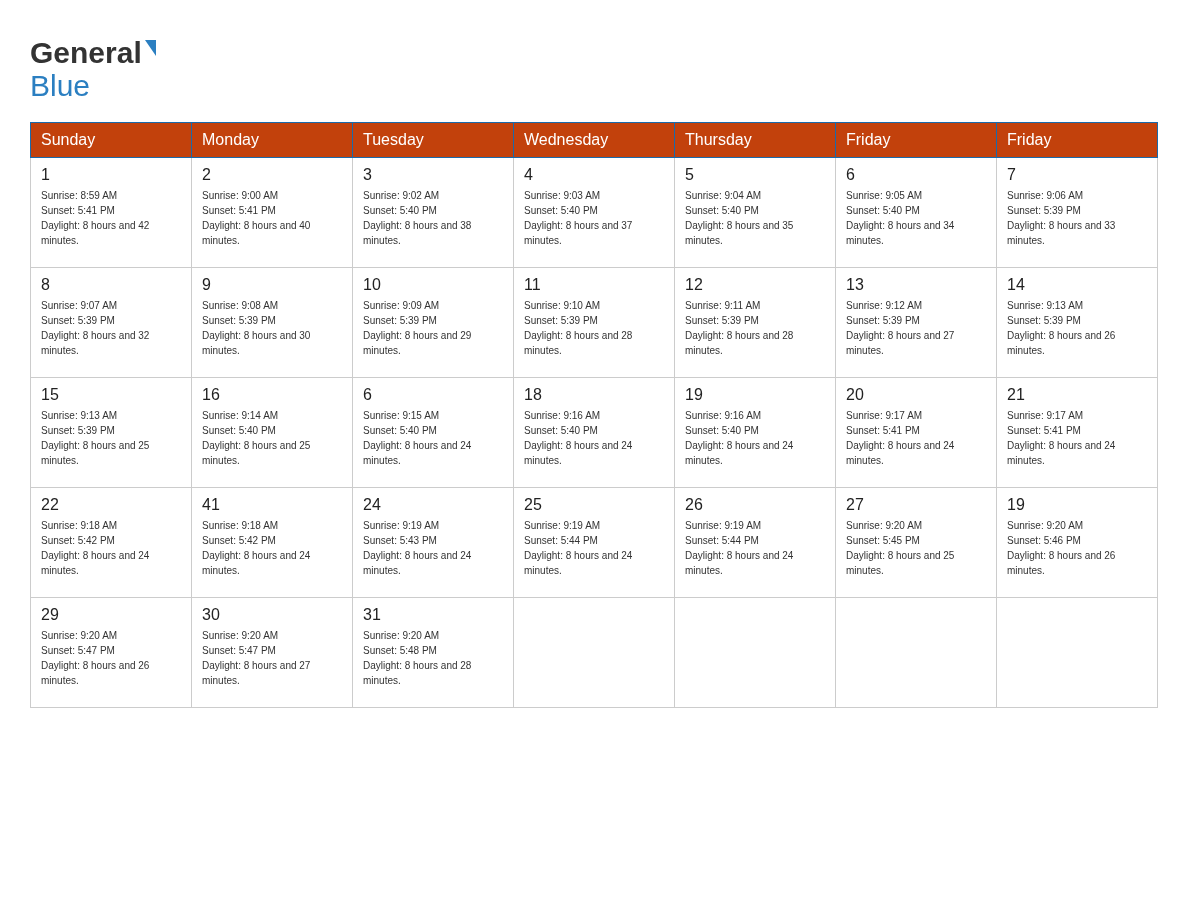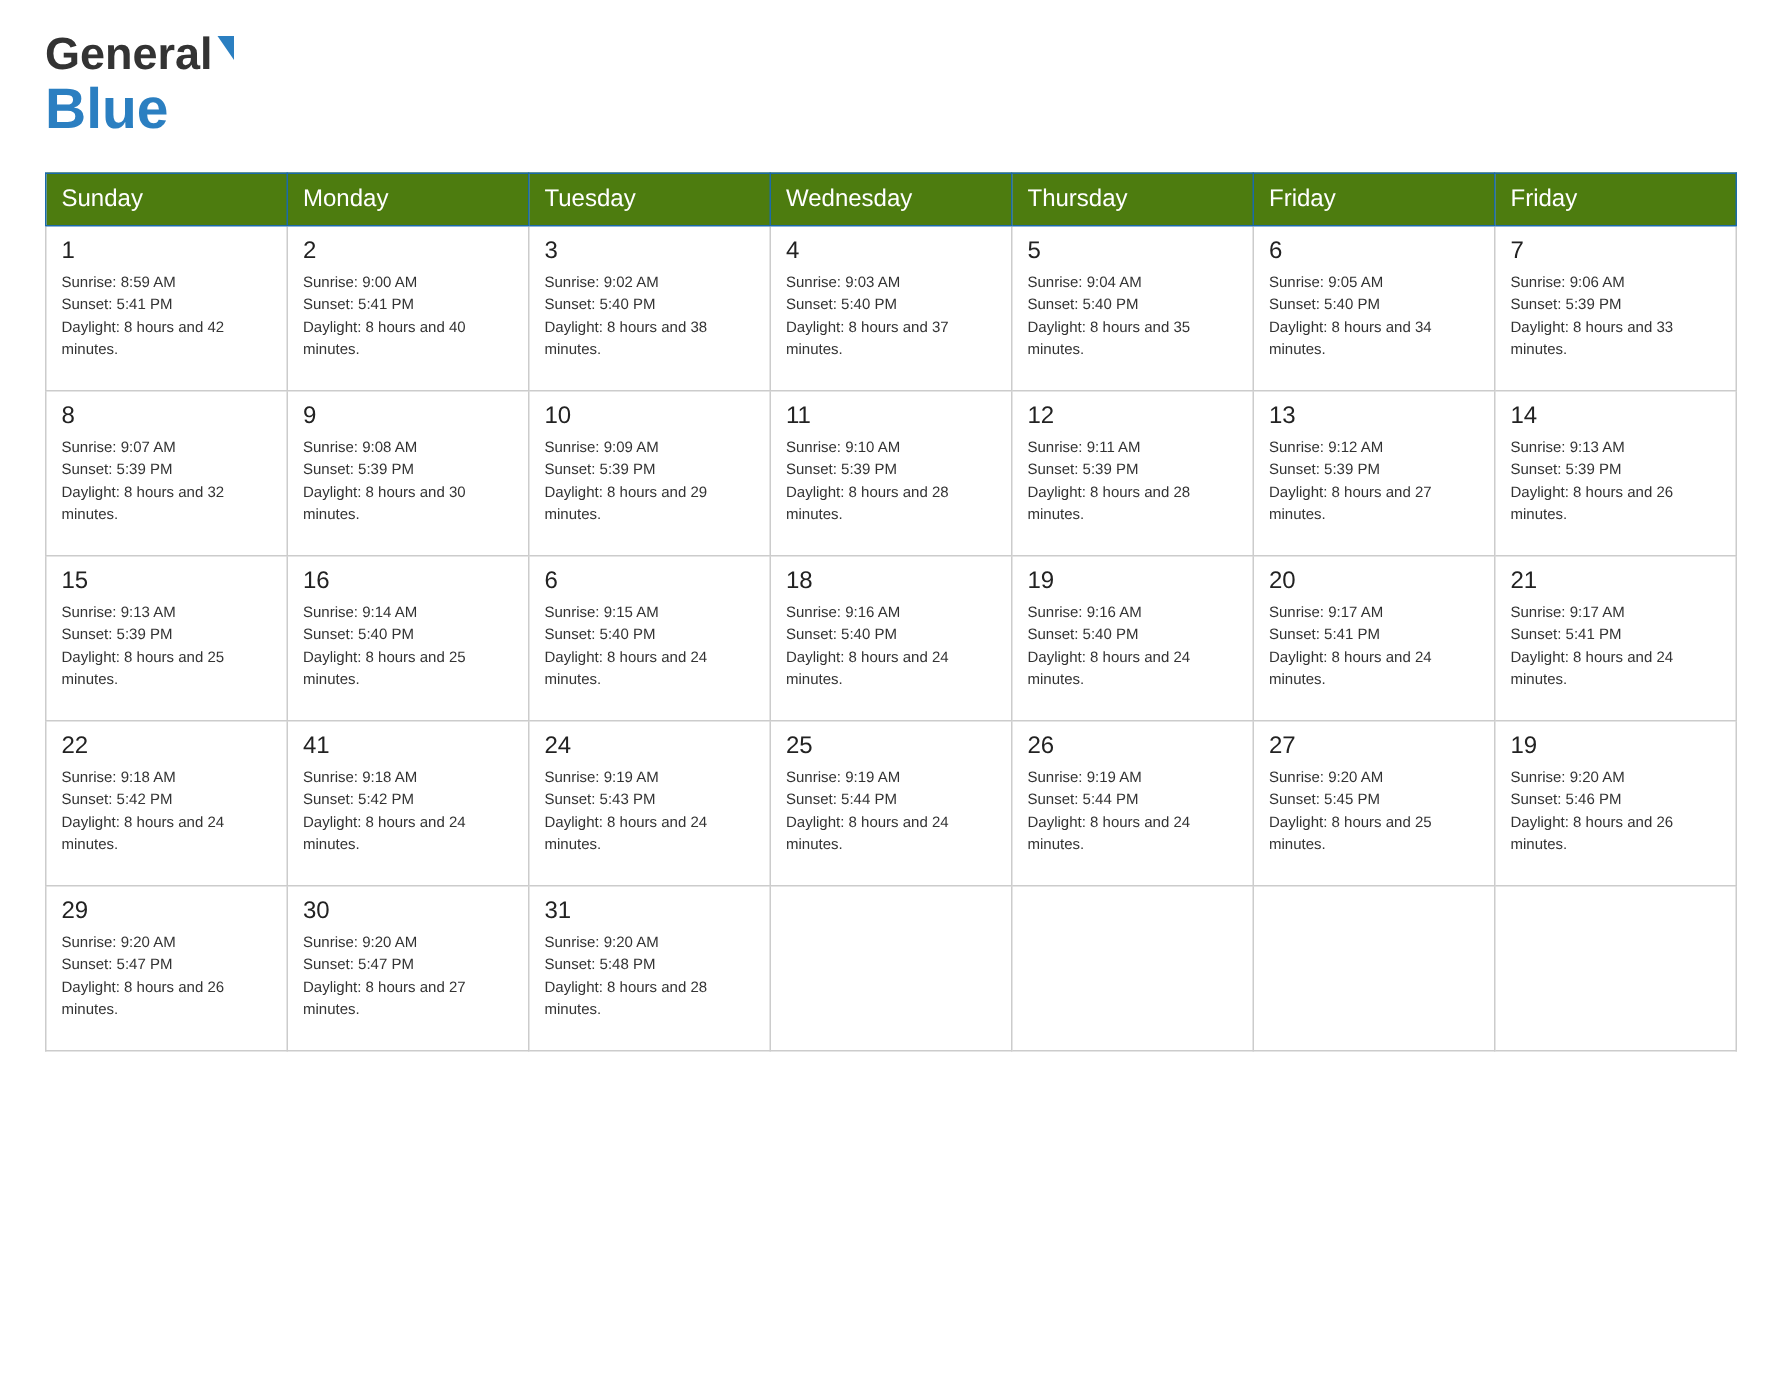--- a/index.html
+++ b/index.html
@@ -29,21 +29,21 @@
       font-size: 22px;
       color: #333;
       margin-top: 4px;
     }
     table {
       width: 100%;
       border-collapse: collapse;
       table-layout: fixed;
     }
     thead th {
-      background-color: #4d7c0f;
+      background-color: #c2410c;
       color: #fff;
       font-size: 16px;
       font-weight: normal;
       padding: 8px 10px;
       text-align: left;
       border: 1px solid #1a6aaa;
     }
     tbody td {
       vertical-align: top;
       padding: 8px 10px;
@@ -69,24 +69,24 @@
     }
     .logo-container {
       line-height: 1.1;
     }
   </style>
 </head>
 <body>
 
 <div class="header">
   <div class="logo-container">
-    <div style="font-size:30px; font-weight:bold; line-height:1.1;">
+    <div style="font-size:30px; font-weight:bold; line-height:1.1;margin-top:16px;">
       <span style="color:#333;">General</span><span style="display:inline-block; width:0; height:0; border-left:11px solid transparent; border-top:16px solid #2b7fc1; margin-left:3px; vertical-align:top; margin-top:4px;"></span>
     </div>
-    <div style="font-size:38px; font-weight:bold; color:#2b7fc1; line-height:1.1;">Blue</div>
+    <div style="font-size:30px; font-weight:normal; color:#2b7fc1; line-height:1.1;">Blue</div>
   </div>
   <div class="title-block">
     <div class="month-title"></div>
     <div class="location"></div>
   </div>
 </div>
 
 <table>
   <thead>
     <tr id="weekday-header">

